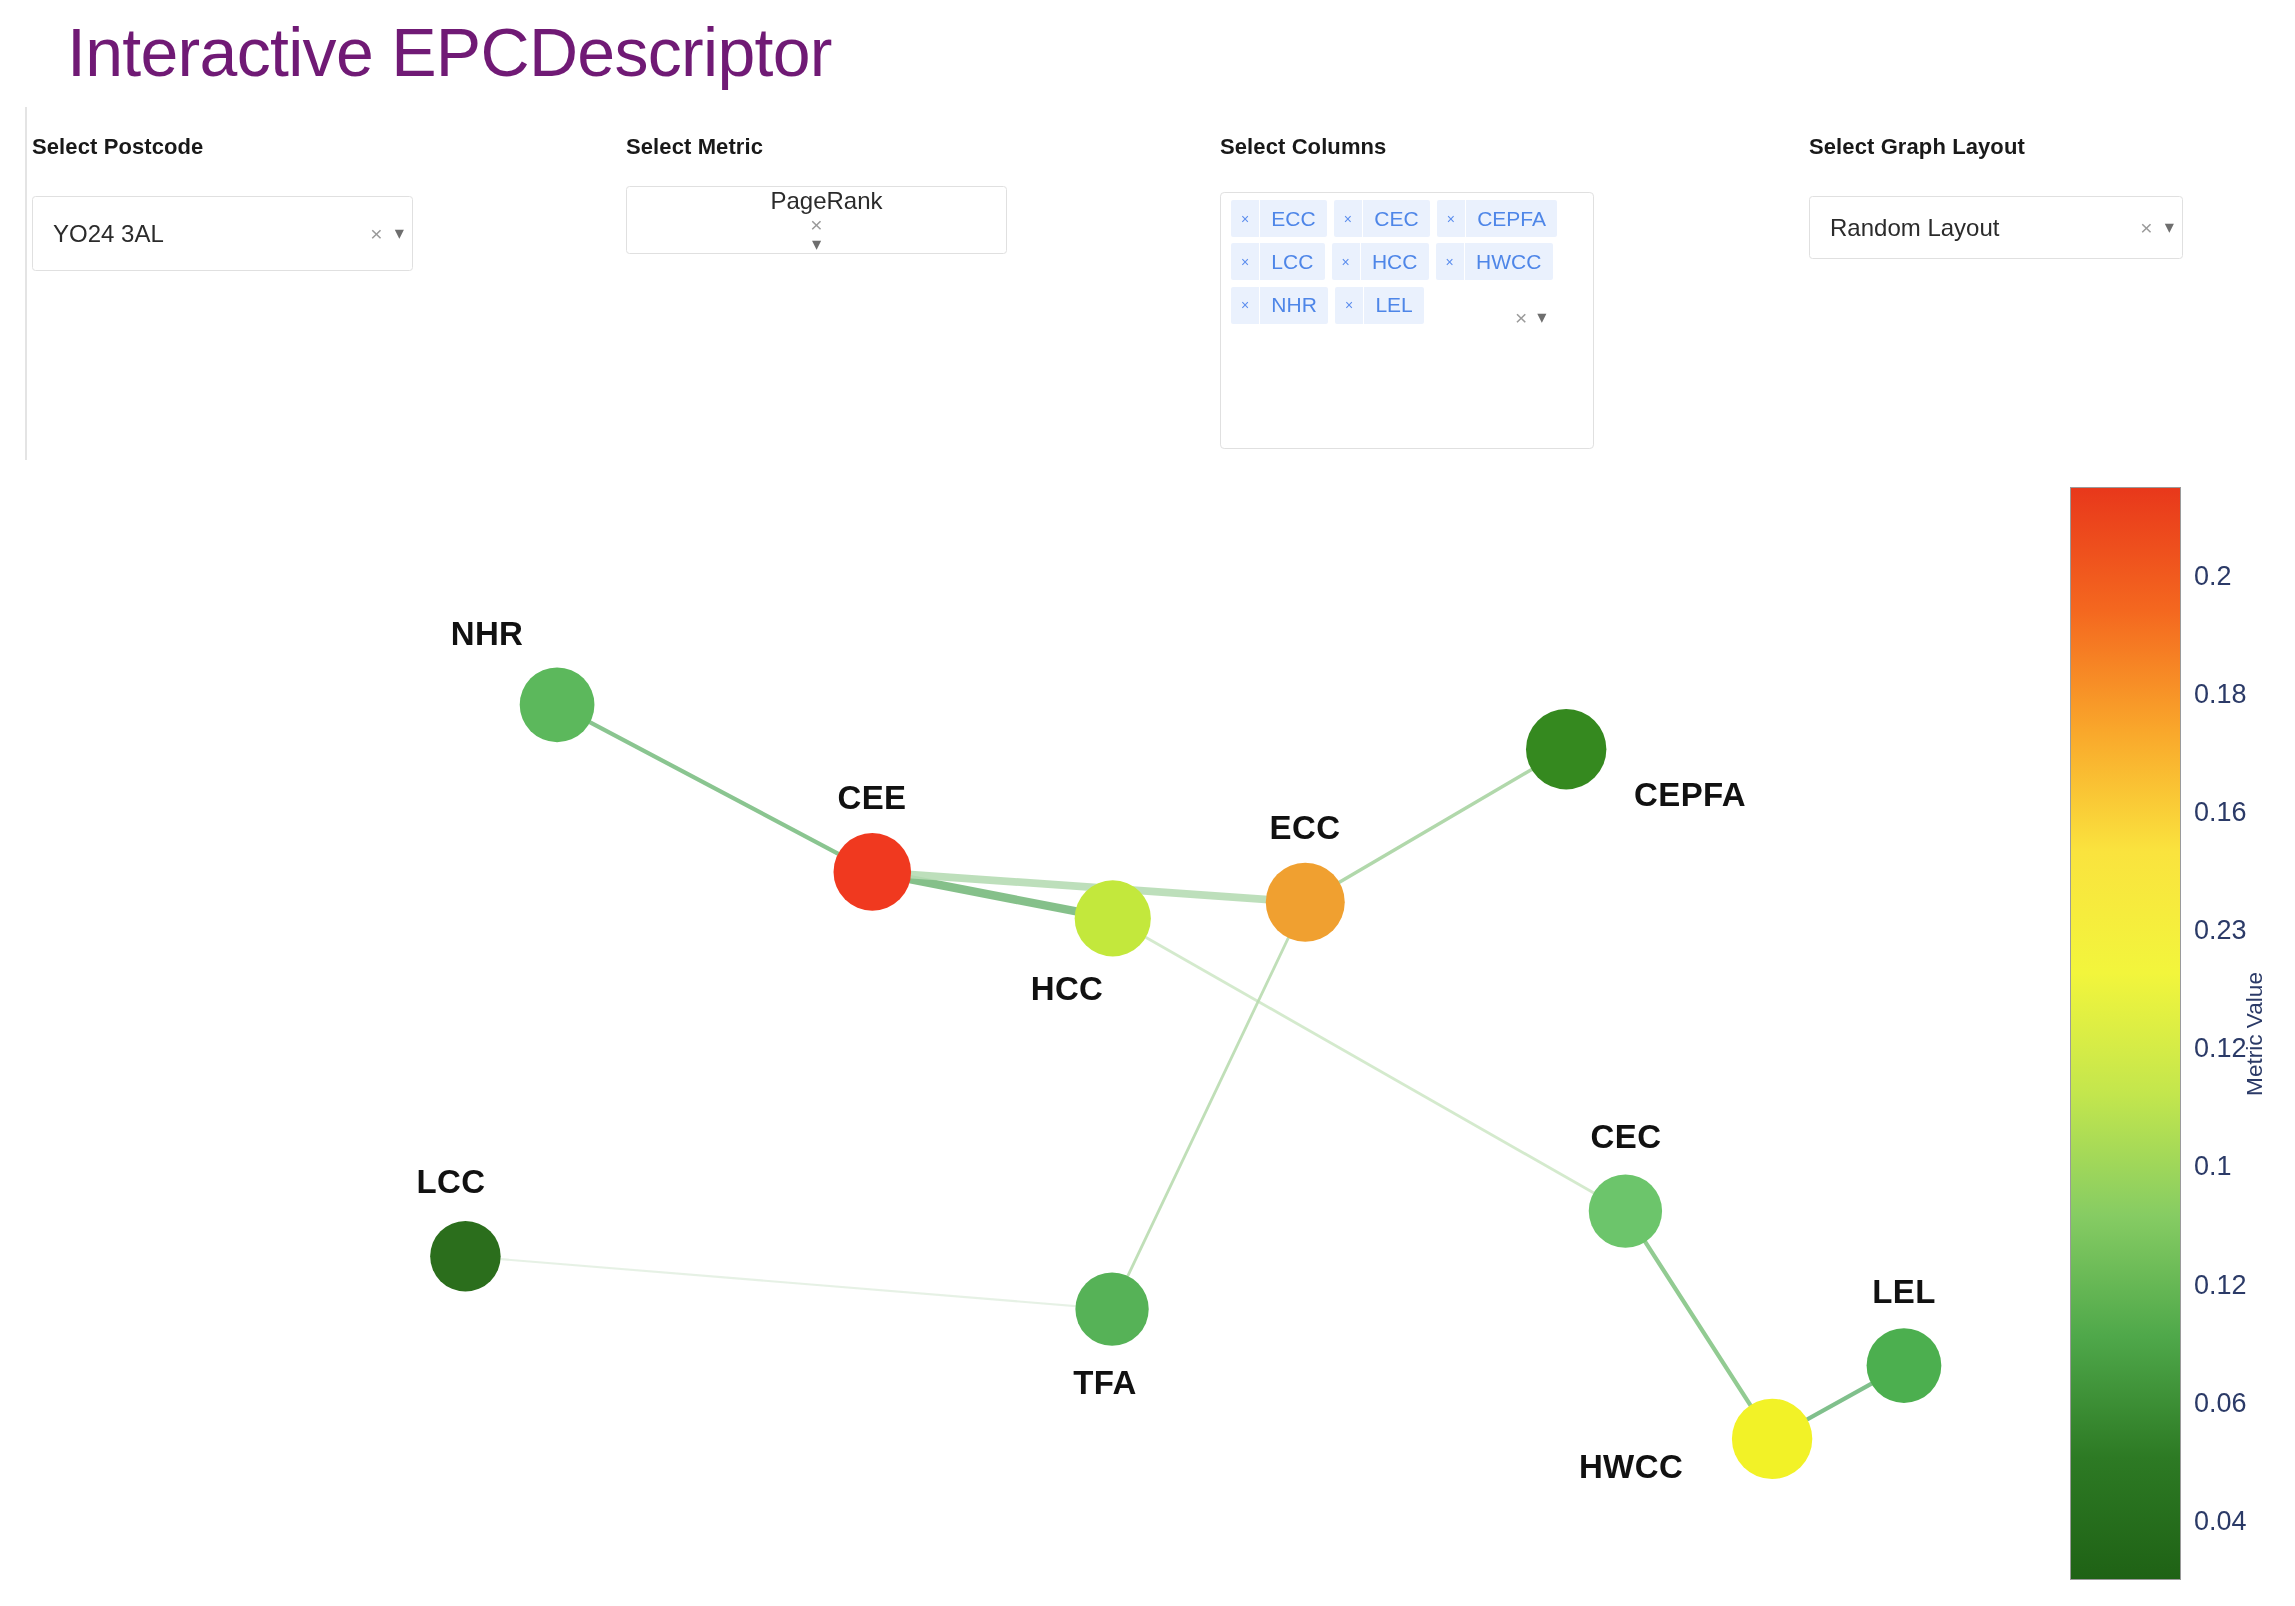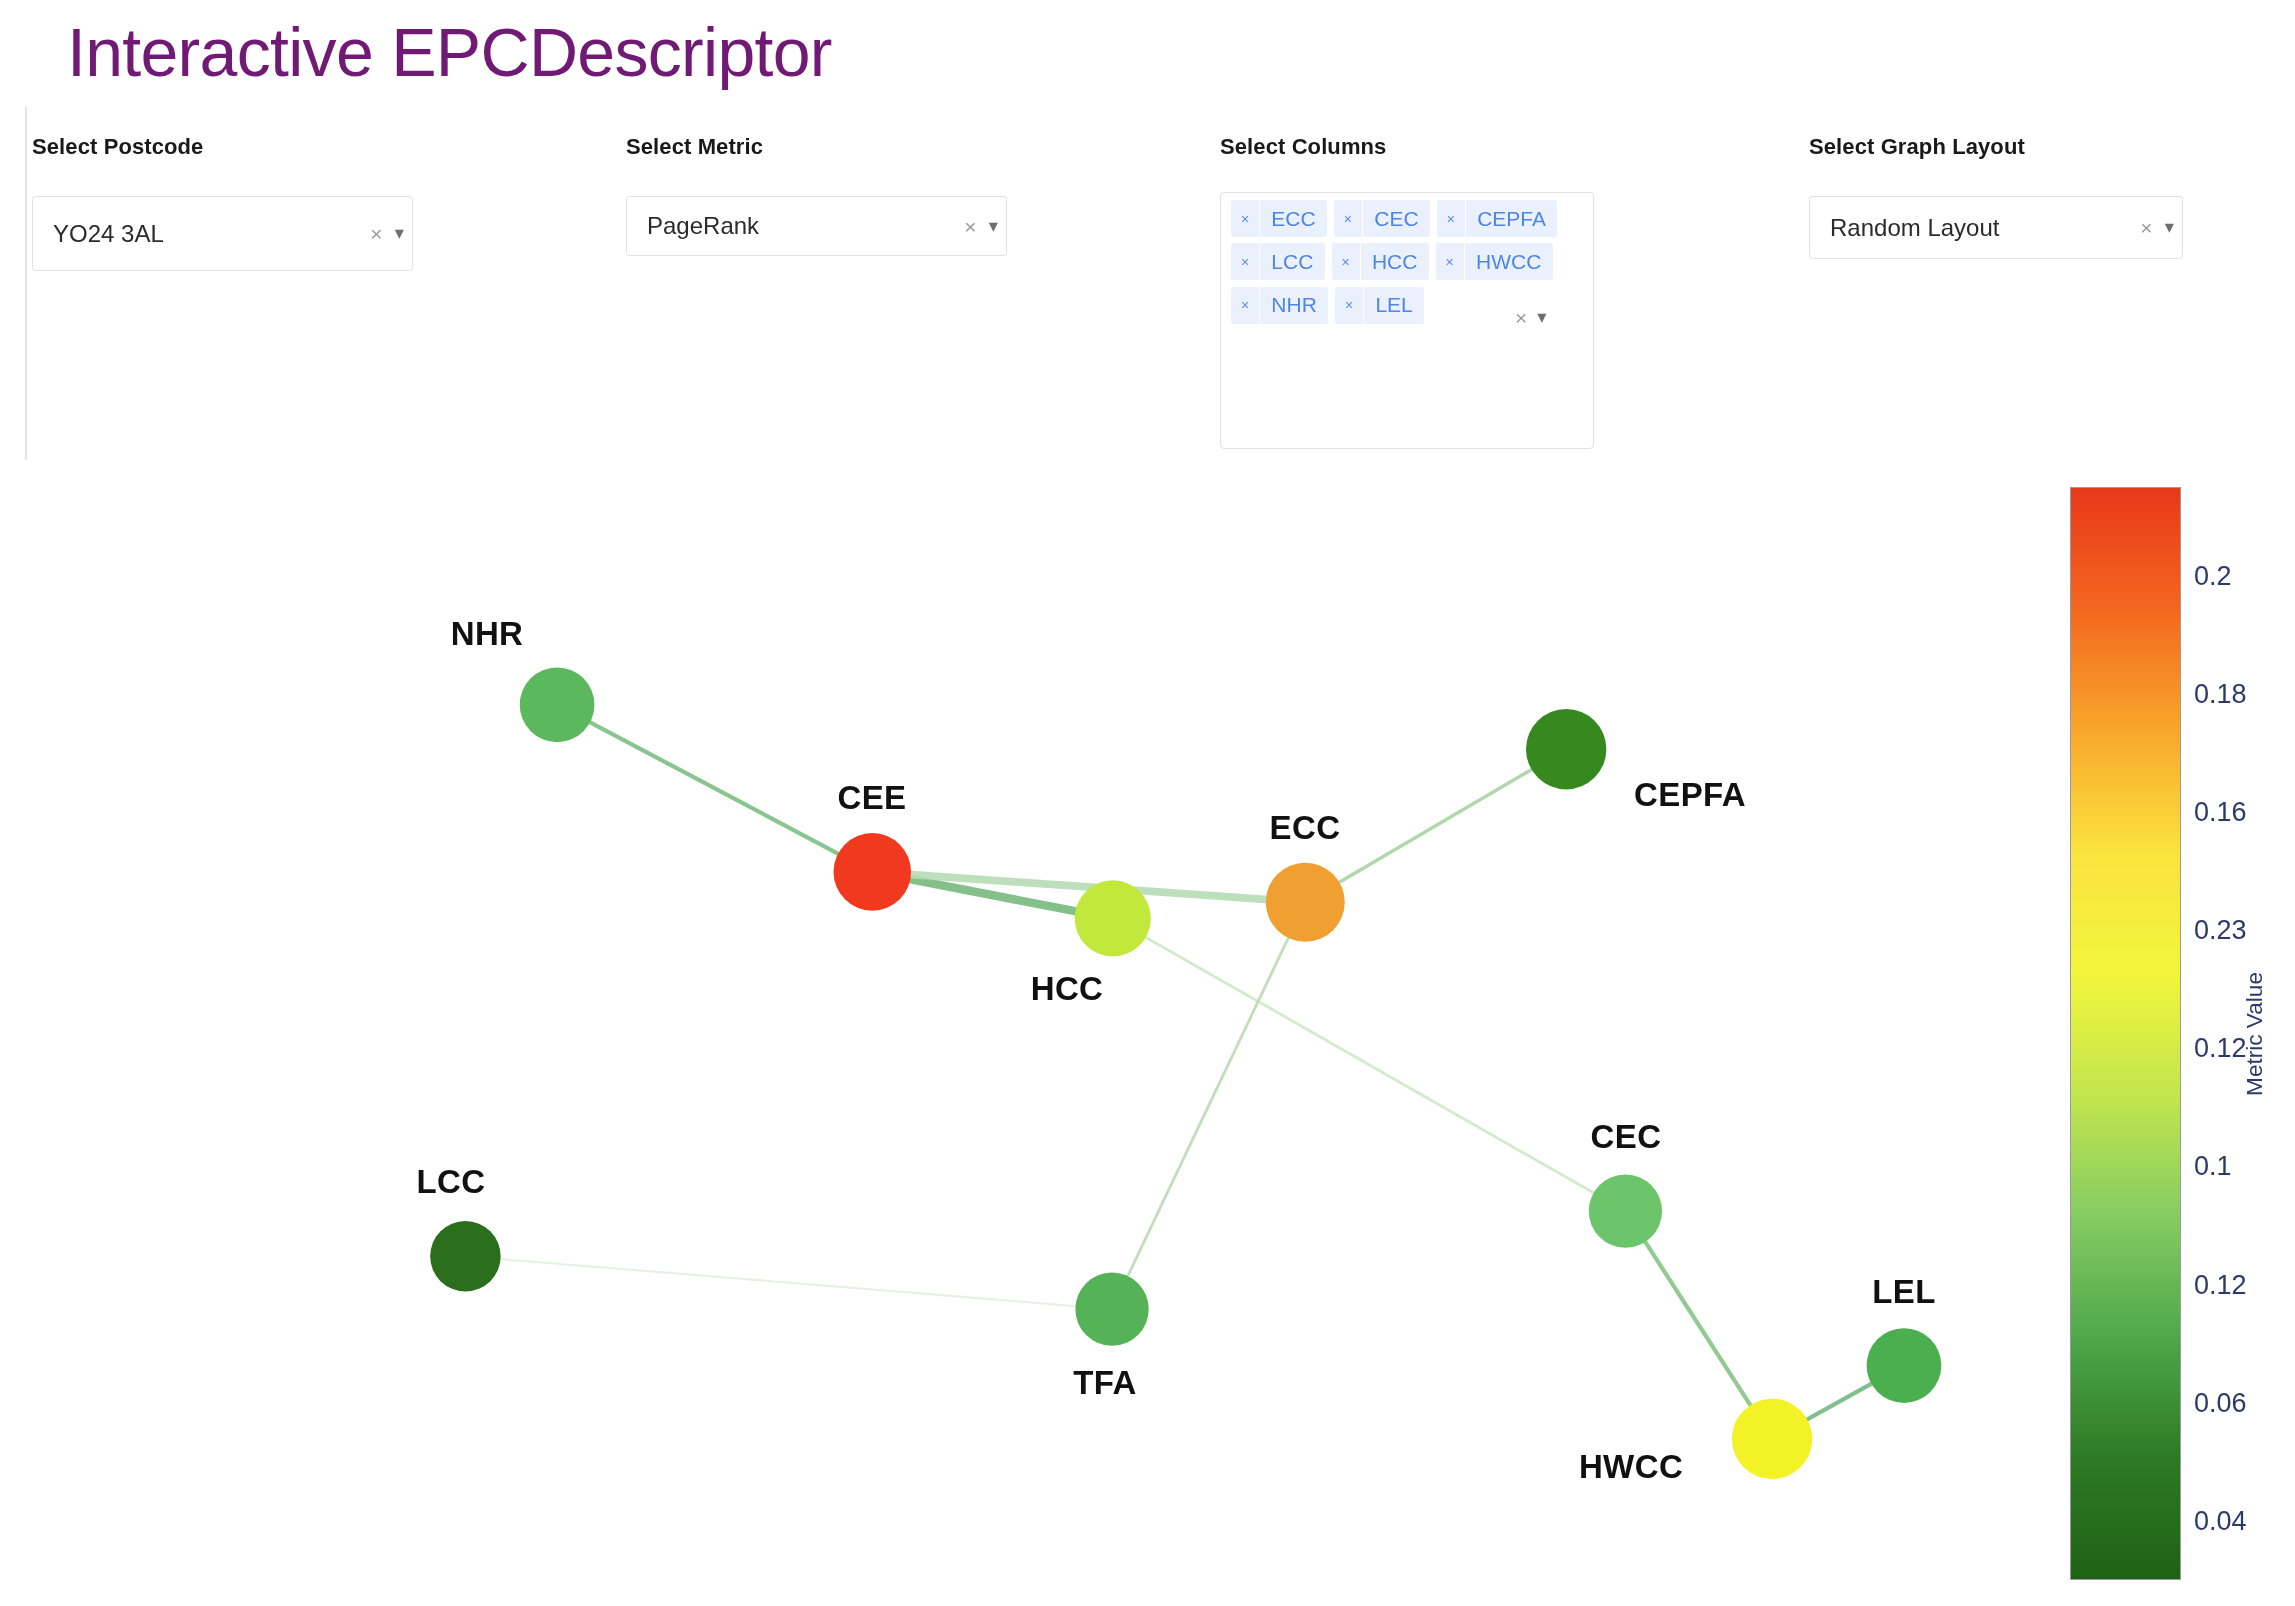--- a/index.html
+++ b/index.html
@@ -124,21 +124,21 @@
 <div id="left-rule"></div>
 
 <div class="ctl-label" style="left:32px;top:134px;">Select Postcode</div>
 <div class="dd" id="dd-postcode" style="left:32px;top:196px;width:381px;height:75px;">
   <span class="val">YO24 3AL</span>
   <span class="x">×</span>
   <span class="caret">▾</span>
 </div>
 
 <div class="ctl-label" style="left:626px;top:134px;">Select Metric</div>
-<div class="dd" id="dd-metric" style="left:626px;top:196px;width:381px;height:60px;">
+<div class="dd" id="dd-metric" style="left:626px;top:186px;width:381px;height:68px;flex-direction:column;">
   <span class="val">PageRank</span>
   <span class="x">×</span>
   <span class="caret">▾</span>
 </div>
 
 <div class="ctl-label" style="left:1220px;top:134px;">Select Columns</div>
 <div id="columns-box" style="left:1220px;top:192px;width:374px;height:257px;">
 
 <div class="tag">
       <span class="rm">×</span>

